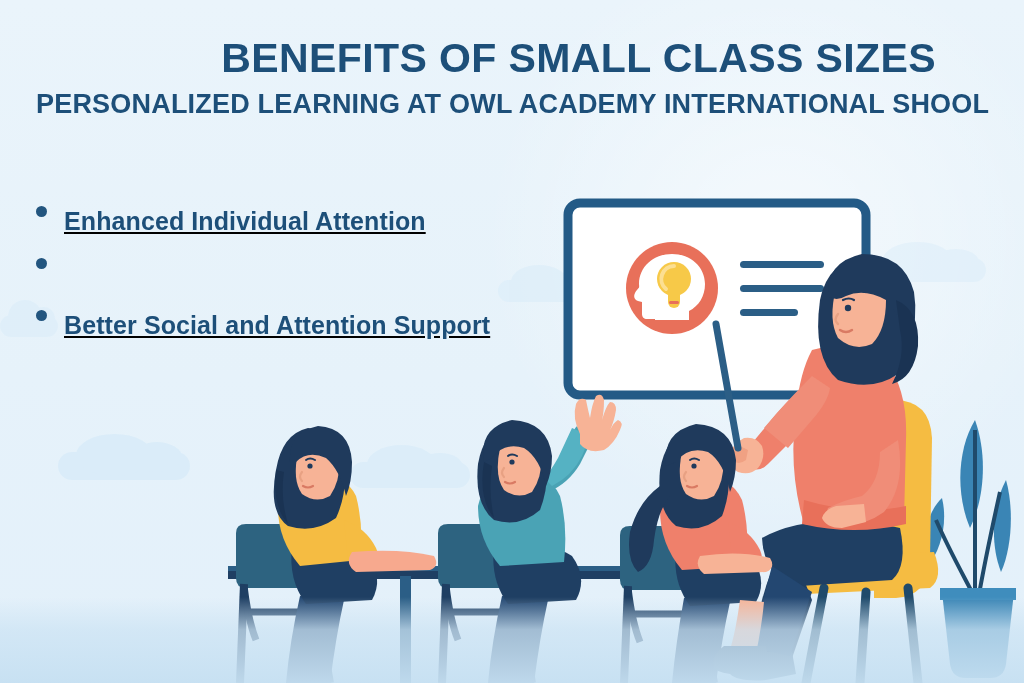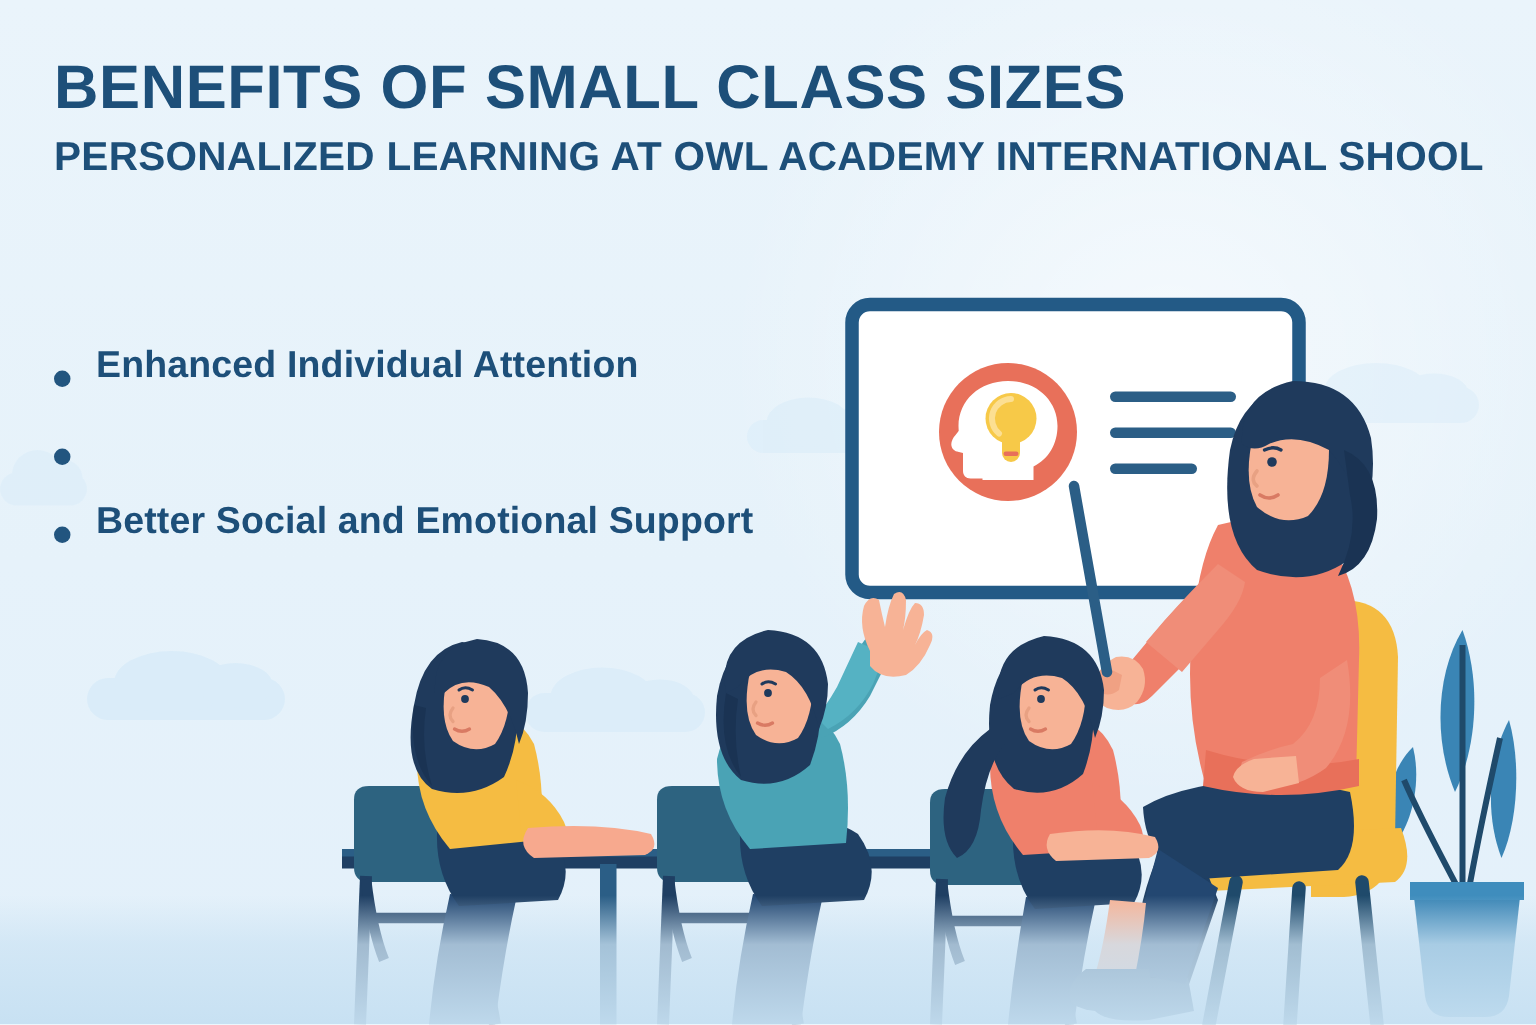--- a/index.html
+++ b/index.html
@@ -58,20 +58,21 @@
     height: 86px;
     background: linear-gradient(180deg, rgba(205,228,244,0) 0%, rgba(205,228,244,.75) 38%, rgba(198,224,242,.95) 100%);
   }
 
   
   .headings {
     position: absolute;
     left: 36px;
     top: 36px;
     width: 900px;
+    text-align: right;
   }
   .title-line {
     display: block;
     color: #1d4f79;
     font-weight: 700;
     font-size: 41px;
     line-height: 44px;
     letter-spacing: 0.4px;
     text-transform: uppercase;
     white-space: nowrap;
@@ -92,22 +93,23 @@
     position: absolute;
     left: 36px;
     top: 206px;
     width: 520px;
     list-style: none;
     margin: 0;
     padding: 0;
   }
   .bullets li {
     display: flex;
-    align-items: flex-end;
+    align-items: flex-start;
     height: 52px;
+    text-decoration: underline;
   }
   .dot {
     width: 11px;
     height: 11px;
     border-radius: 50%;
     background: #22557f;
     flex: 0 0 auto;
     margin-right: 17px;
   }
   .bullet-text {
@@ -355,17 +357,17 @@
   <ul class="bullets">
     <li>
       <span class="dot"></span>
       <span class="bullet-text">Enhanced Individual Attention</span>
     </li>
     <li>
       <span class="dot"></span>
     </li>
     <li>
       <span class="dot"></span>
-      <span class="bullet-text">Better Social and Emotional Support</span>
+      <span class="bullet-text">Better Social and Attention Support</span>
     </li>
   </ul>
 
 </div>
 
 </body></html>

